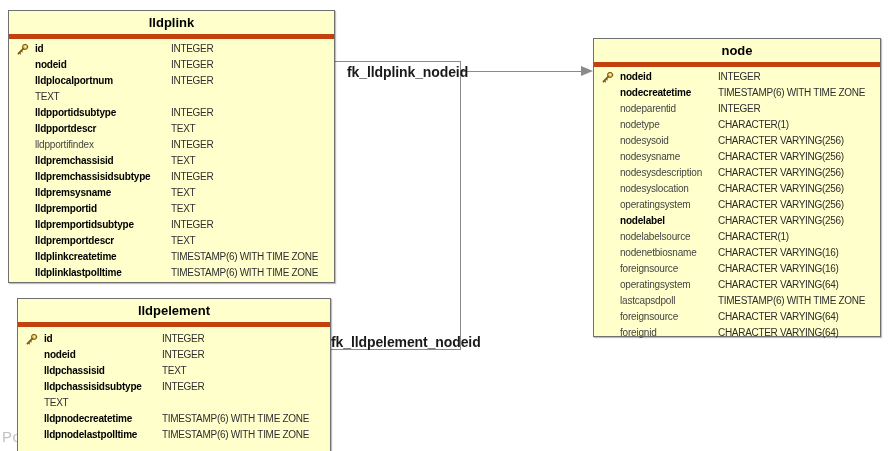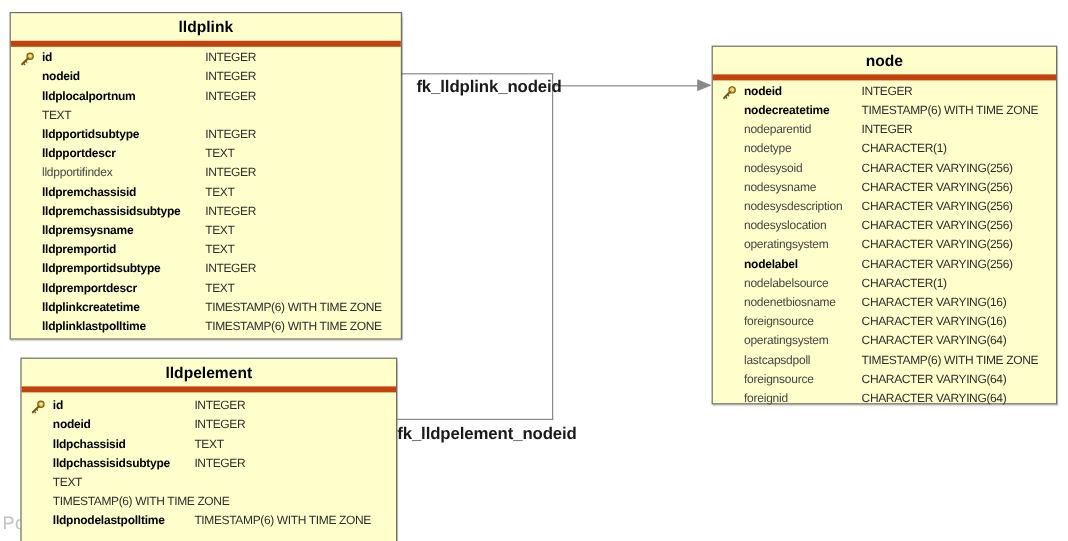--- a/index.html
+++ b/index.html
@@ -44,21 +44,21 @@
   #seg-b{left:460px;top:61px;width:1px;height:289px;}
   #seg-c{left:331px;top:349px;width:130px;height:1px;}
   #seg-d{left:461px;top:71px;width:122px;height:1px;}
   .arrowhead{
     position:absolute;left:581px;top:66px;width:0;height:0;z-index:2;
     border-top:5px solid transparent;border-bottom:5px solid transparent;
     border-left:12px solid #8a8a8a;
   }
   .fk-label{position:absolute;font-size:14px;color:#1a1a1a;z-index:3;letter-spacing:-0.1px;font-weight:bold;}
   #fk-label-1{left:347px;top:64px;}
-  #fk-label-2{left:331px;top:353px;}
+  #fk-label-2{left:331px;top:334px;}
 </style>
 </head>
 <body>
 
 <div id="canvas">
 
   <div class="watermark">Po</div>
 
   <div class="seg" id="seg-a"></div>
   <div class="seg" id="seg-b"></div>
@@ -381,20 +381,21 @@
           <span class="keycell">
             <svg width="13" height="13" viewBox="0 0 13 13">
               <g stroke="#7a5a17" stroke-width="1" fill="#e6bd45" stroke-linecap="round">
                 <circle cx="9.1" cy="3.9" r="2.6"></circle>
                 <circle cx="9.3" cy="3.7" r="0.9" fill="#fff6d8" stroke="none"></circle>
                 <path d="M7.3 5.7 L2.4 10.6" fill="none" stroke-width="1.8"></path>
                 <path d="M3.4 9.6 L4.6 10.8 M5.2 7.8 L6.2 8.8" fill="none" stroke-width="1.1"></path>
               </g>
             </svg>
           </span>
+          <span class="cname">lldpnodecreatetime</span>
           <span class="ctype">TIMESTAMP(6) WITH TIME ZONE</span>
         </div>
 
         <div class="row bold">
           <span class="keycell">
             <svg width="13" height="13" viewBox="0 0 13 13">
               <g stroke="#7a5a17" stroke-width="1" fill="#e6bd45" stroke-linecap="round">
                 <circle cx="9.1" cy="3.9" r="2.6"></circle>
                 <circle cx="9.3" cy="3.7" r="0.9" fill="#fff6d8" stroke="none"></circle>
                 <path d="M7.3 5.7 L2.4 10.6" fill="none" stroke-width="1.8"></path>

